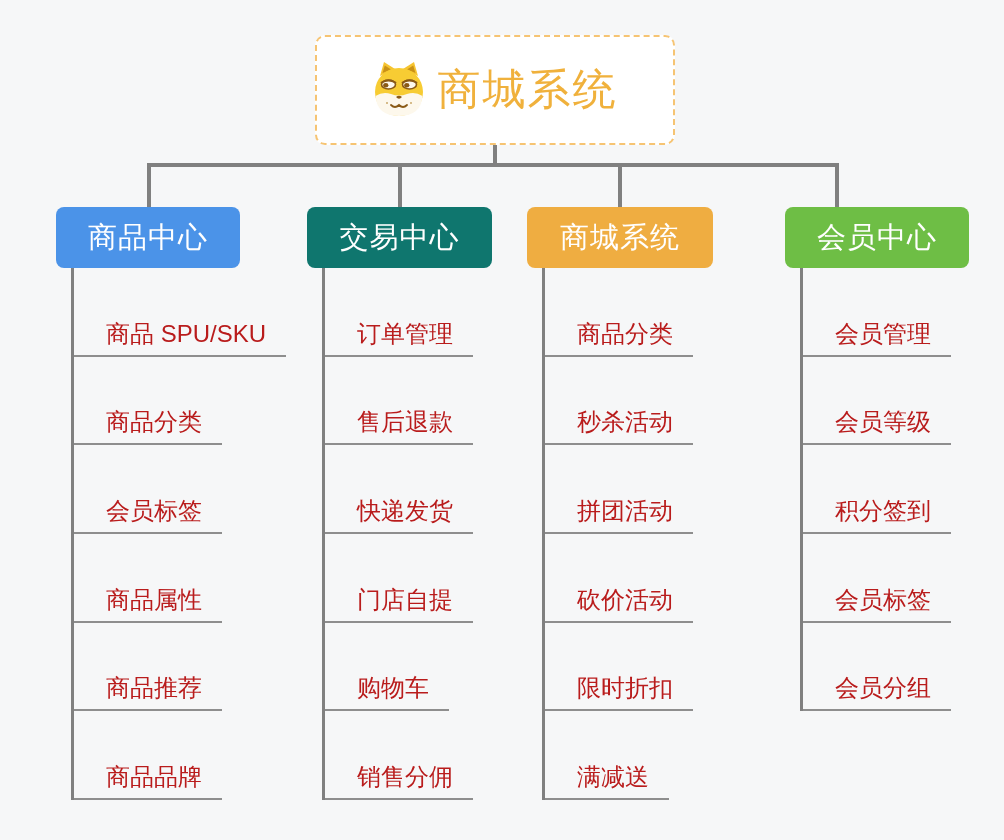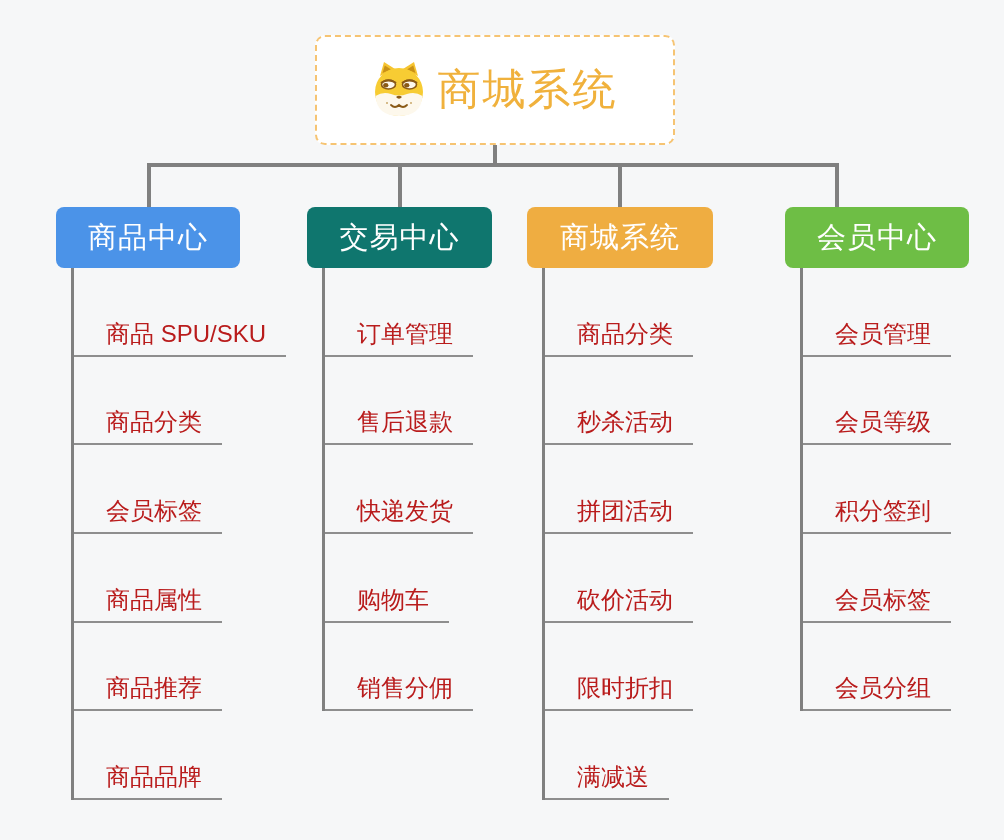--- a/index.html
+++ b/index.html
@@ -135,20 +135,21 @@
 </div>
 
 <div class="branch b1">
   <div class="branch-box" style="background-color: #0f766e;">
     <span>交易中心</span>
   </div>
   <div class="leaves">
     <div class="leaf">订单管理</div>
     <div class="leaf">售后退款</div>
     <div class="leaf">快递发货</div>
+    <div class="leaf">门店自提</div>
     <div class="leaf">购物车</div>
     <div class="leaf">销售分佣</div>
   </div>
 </div>
 
 <div class="branch b2">
   <div class="branch-box" style="background-color: rgb(239, 173, 65);">
     <span>商城系统</span>
   </div>
   <div class="leaves">

